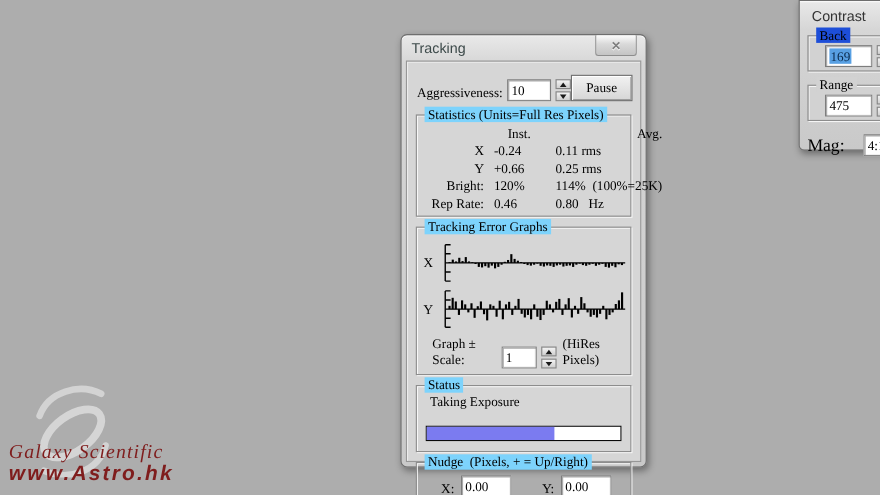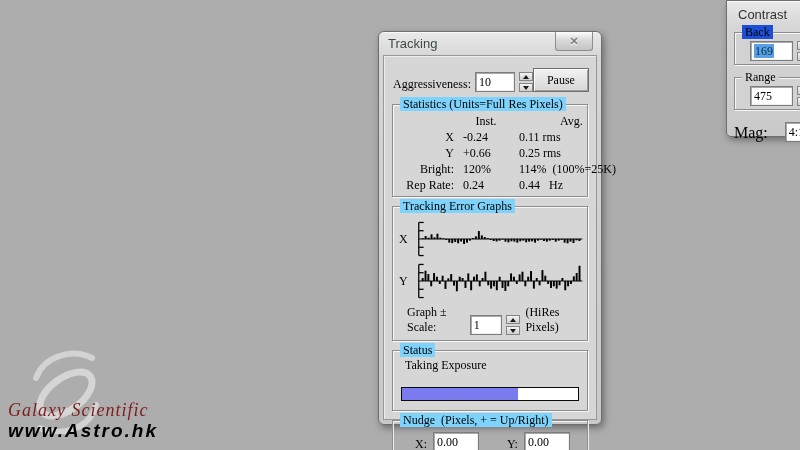--- a/index.html
+++ b/index.html
@@ -6,21 +6,21 @@
   body{
     width:800px;height:450px;overflow:hidden;position:relative;
     background:#adadad;
     font-family:"Liberation Serif", serif;
     -webkit-font-smoothing:antialiased;
   }
   
   .watermark{position:absolute;left:6px;top:350px;width:260px;color:#ececec;pointer-events:none;}
   .wm-logo{position:absolute;left:14px;top:0;opacity:.75;}
   .wm-line1{position:absolute;left:2px;top:50px;font-style:italic;font-size:18px;letter-spacing:1px;color:#7f1d1d;}
-  .wm-line2{position:absolute;left:2px;top:70px;font-style:italic;font-weight:bold;font-size:19px;letter-spacing:2px;color:#000000;font-family:"Liberation Sans",sans-serif;}
+  .wm-line2{position:absolute;left:2px;top:70px;font-style:italic;font-weight:bold;font-size:19px;letter-spacing:2px;color:#7f1d1d;font-family:"Liberation Sans",sans-serif;}
   
   .win{
     position:absolute;
     background:linear-gradient(180deg,#e9e9e9 0px,#d6d6d6 26px,#c9c9c9 100%);
     border:1px solid #6e6e6e;
     border-radius:6px;
     box-shadow:inset 0 1px 0 rgba(255,255,255,.75), 2px 3px 7px rgba(0,0,0,.38);
   }
   .titlebar{
     height:23px;display:flex;align-items:center;
@@ -41,21 +41,21 @@
   .client{
     margin:0 4px 4px 4px;
     background:#d6d6d6;
     border:1px solid #979797;
     box-shadow:inset 1px 1px 0 rgba(255,255,255,.55);
     padding:6px 7px 4px 7px;
     box-sizing:border-box;
     font-size:12px;color:#000;
   }
   
-  #tracking-dialog{left:378px;top:31px;width:222px;}
+  #tracking-dialog{left:364px;top:31px;width:222px;}
   #tracking-dialog .client{height:365px;}
   .row{display:flex;align-items:flex-end;}
   .aggr-row{margin:6px 0 12px 2px;}
   .field{
     background:#fff;border:1px solid #7d7d7d;
     box-shadow:inset 1px 1px 0 #a9a9a9, inset -1px -1px 0 #efefef;
     height:18px;line-height:18px;padding:0 3px;font-size:12px;
   }
   .spinner{display:flex;flex-direction:column;gap:2px;margin-left:4px;}
   .spin-btn{
@@ -160,37 +160,37 @@
           </div>
       </div>
       <div class="btn" style="margin-left:auto;width:34px;">Pause</div>
     </div>
 
     <div class="group">
       <div class="legend">Statistics (Units=Full Res Pixels)</div>
       <div class="stats-grid">
         <div></div>
         <div class="sg-head">Inst.</div>
-        <div class="sg-head" style="text-align:center;padding-left:14px;">Avg.</div>
+        <div class="sg-head" style="text-align:right;padding-left:14px;">Avg.</div>
 
         <div class="sg-label">X</div>
         <div class="sg-inst">-0.24</div>
         <div class="sg-avg">0.11 rms</div>
 
         <div class="sg-label">Y</div>
         <div class="sg-inst">+0.66</div>
         <div class="sg-avg">0.25 rms</div>
 
         <div class="sg-label">Bright:</div>
         <div class="sg-inst">120%</div>
         <div class="sg-avg">114%  (100%=25K)</div>
 
         <div class="sg-label">Rep Rate:</div>
-        <div class="sg-inst">0.24</div>
-        <div class="sg-avg">0.44   Hz</div>
+        <div class="sg-inst">0.46</div>
+        <div class="sg-avg">0.80   Hz</div>
       </div>
     </div>
 
     <div class="group" style="padding-top:12px;">
       <div class="legend">Tracking Error Graphs</div>
       <div class="graph-row">
         <div class="graph-axis-label">X</div>
         <svg width="178" height="40" viewBox="0 0 178 40">
             <line x1="9" y1="3" x2="9" y2="37" stroke="#000" stroke-width="1.3"></line>
             <line x1="9" y1="3" x2="14" y2="3" stroke="#000" stroke-width="1.3"></line>

